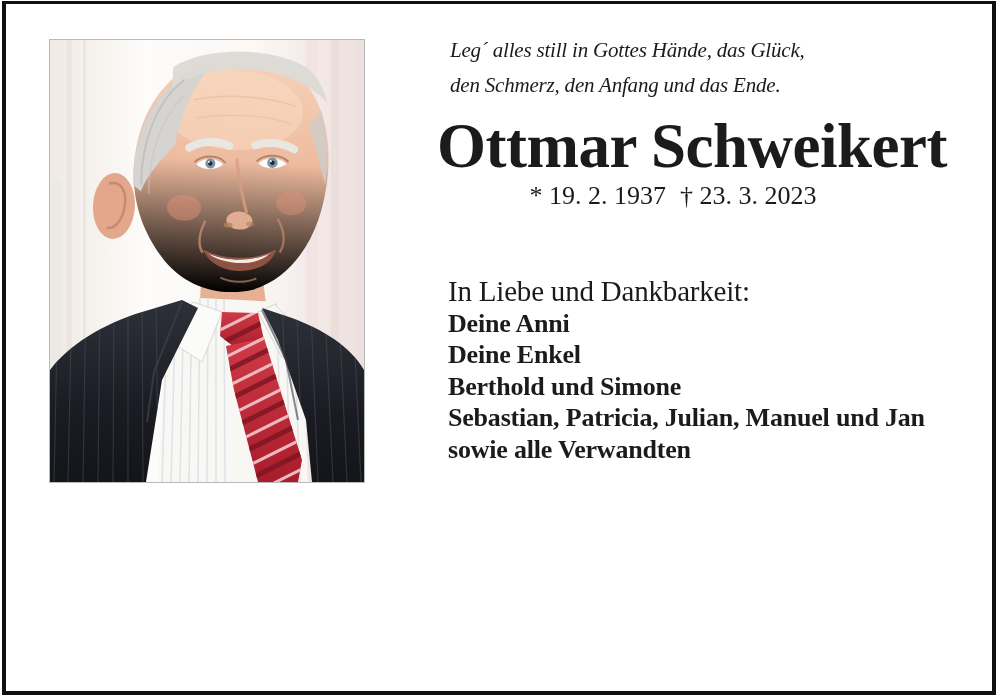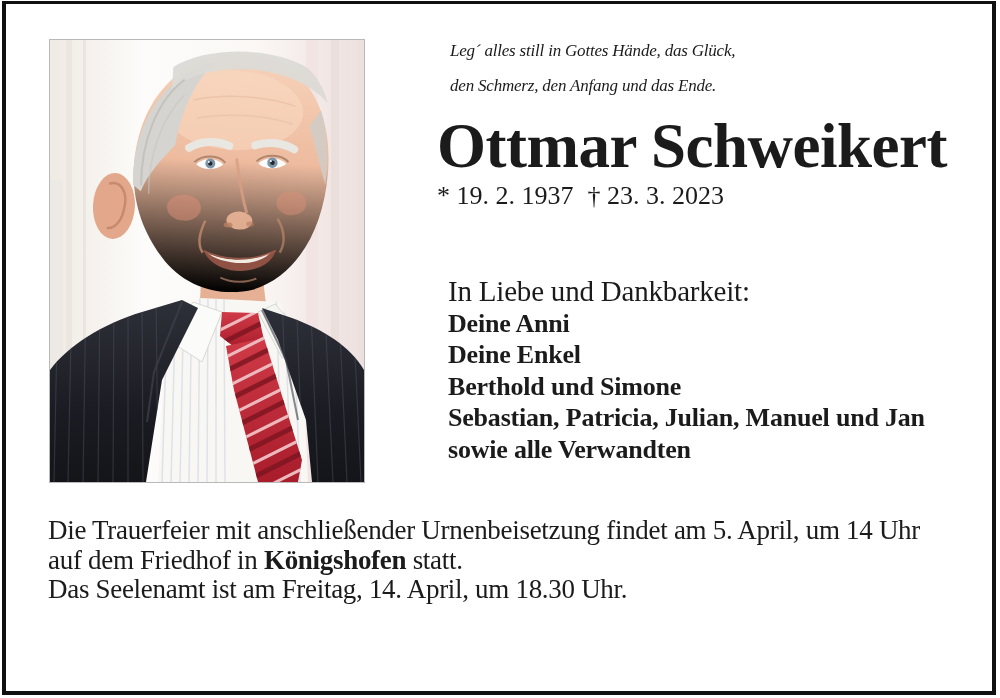--- a/index.html
+++ b/index.html
@@ -12,23 +12,23 @@
   body{width:1000px;height:698px;position:relative;overflow:hidden;
        font-family:"Liberation Serif","DejaVu Serif",serif;color:var(--ink,#1b1b1b);}
   .sheet{position:absolute;left:2px;top:1px;width:994px;height:694px;box-sizing:border-box;
          border:4px solid var(--frame_black,#101010);border-top-width:3px;background:var(--paper,#fff);}
   .abs{position:absolute;}
 
   .photo-frame{left:43px;top:35px;width:314px;height:442px;border:1px solid var(--photo_border,#b9b9b9);
                background:#fbfaf8;overflow:hidden;}
   .photo-frame svg{display:block;width:314px;height:442px;}
 
-  .epitaph{left:444px;top:29px;font-style:italic;font-size:17px;line-height:35px;letter-spacing:-0.2px;}
+  .epitaph{left:444px;top:29px;font-style:italic;font-size:21px;line-height:35px;letter-spacing:-0.2px;}
   .name{left:431px;top:112px;font-size:63px;font-weight:bold;line-height:60px;letter-spacing:-0.5px;margin:0;}
-  .dates{left:431px;top:177px;width:472px;font-size:26px;line-height:30px;}
+  .dates{left:431px;top:177px;width:472px;text-align:center;font-size:26px;line-height:30px;}
   .dates .death{margin-left:14px;}
   .mourners{left:442px;top:272px;font-size:26px;line-height:31.5px;letter-spacing:-0.2px;}
   .mourners .intro{font-weight:normal;font-size:29px;}
   .mourners .mname{font-weight:bold;}
   .funeral{left:42px;top:512px;font-size:27px;line-height:29.5px;letter-spacing:-0.3px;}
   .funeral .line{white-space:pre;}
   .funeral .place{font-weight:bold;}
   .thanks{left:42px;top:627px;font-size:27px;line-height:30px;letter-spacing:-0.3px;}
 </style>
 </head>
@@ -217,20 +217,15 @@
 
   <div class="abs mourners">
     <div class="intro">In Liebe und Dankbarkeit:</div>
     <div class="mname">Deine Anni</div>
     <div class="mname">Deine Enkel</div>
     <div class="mname">Berthold und Simone</div>
     <div class="mname">Sebastian, Patricia, Julian, Manuel und Jan</div>
     <div class="mname">sowie alle Verwandten</div>
   </div>
 
-  <div class="abs funeral">
-    <div class="line">Die Trauerfeier mit anschließender Urnenbeisetzung findet am 5. April, um 14 Uhr</div>
-    <div class="line"><span>auf dem Friedhof in </span><span class="place">Königshofen</span><span> statt.</span></div>
-    <div class="line">Das Seelenamt ist am Freitag, 14. April, um 18.30 Uhr.</div>
-  </div>
 
 
 </div>
 
 </body></html>

